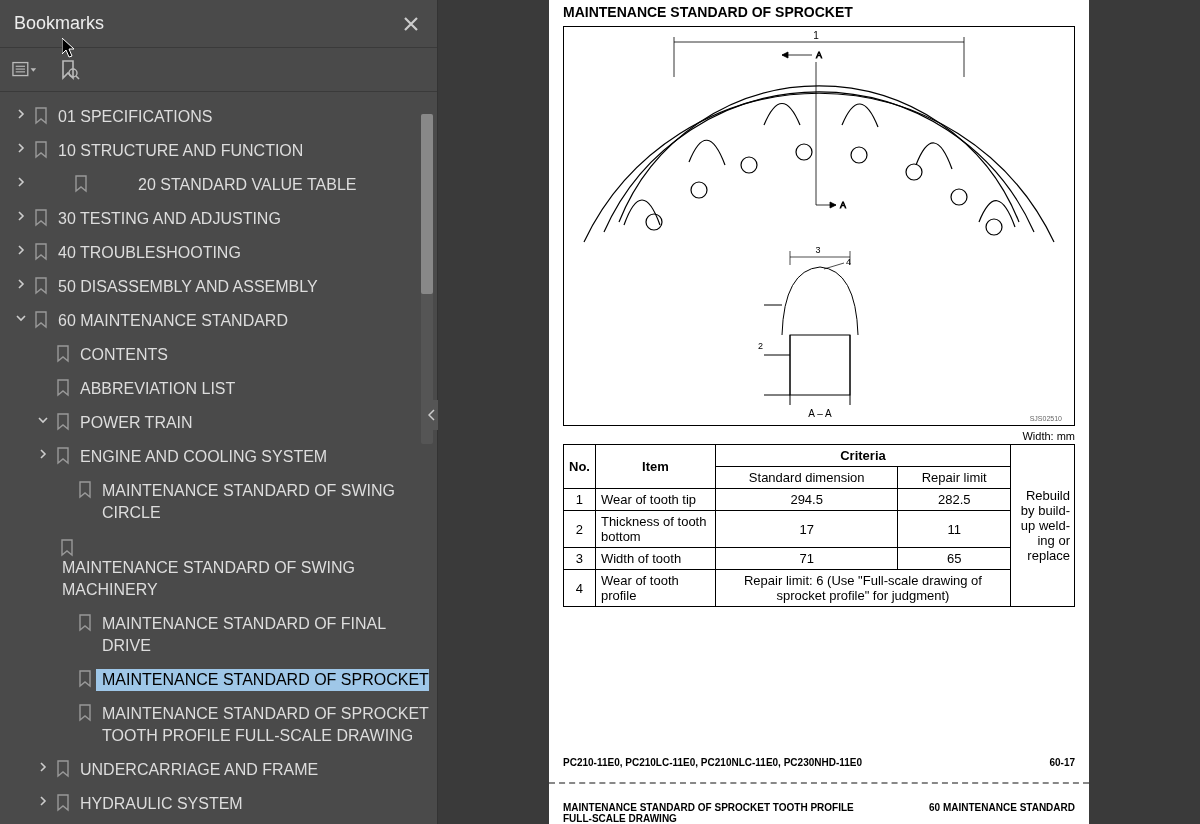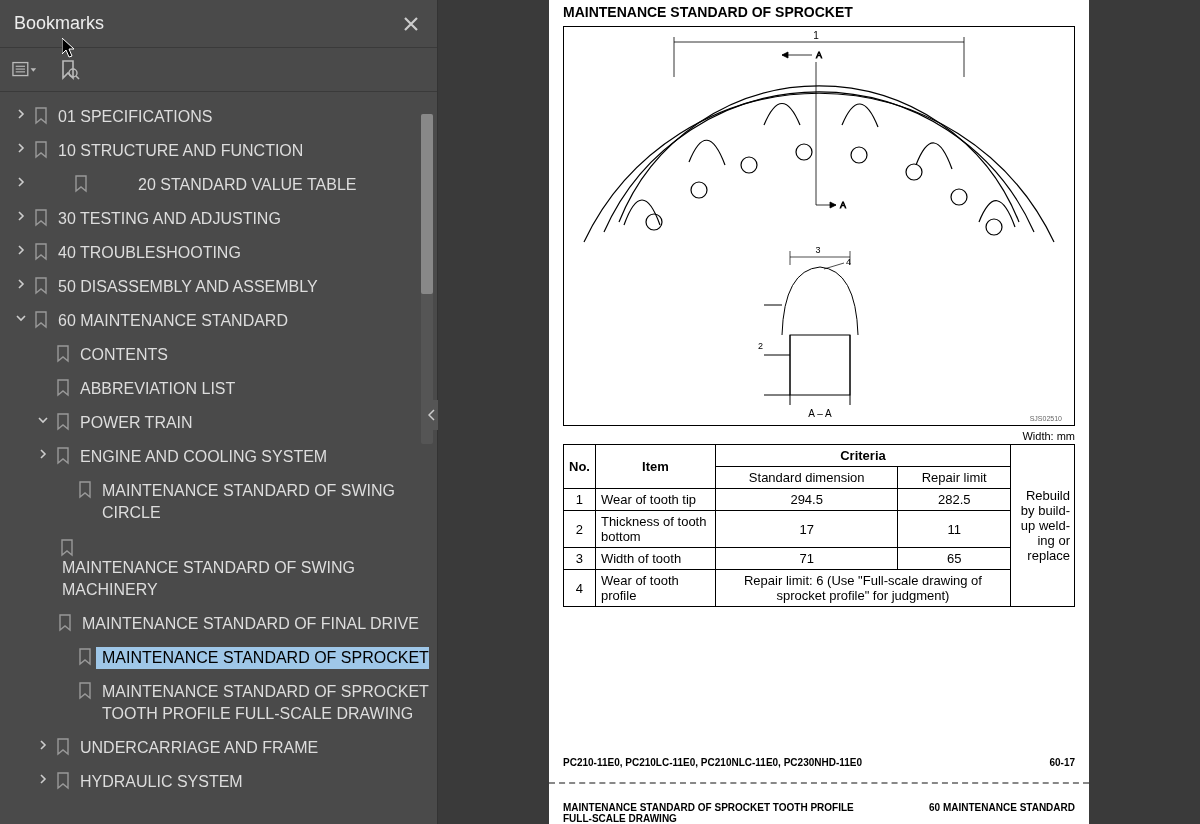--- a/index.html
+++ b/index.html
@@ -227,21 +227,21 @@
       </div>
       <div class="bk-row" style="padding-left: 56px; flex-direction: column;">
         <span class="bk-chev"></span>
         <span class="bk-ribbon">
           <svg width="14" height="18" viewBox="0 0 14 18">
             <path d="M2 1 H12 V16 L7 12 L2 16 Z" fill="none" stroke="#999" stroke-width="1.4"></path>
           </svg>
         </span>
         <span class="bk-label">MAINTENANCE STANDARD OF SWING MACHINERY</span>
       </div>
-      <div class="bk-row" style="padding-left: 36px;">
+      <div class="bk-row" style="padding-left: 56px;">
         <span class="bk-chev"></span>
         <span class="bk-ribbon">
           <svg width="14" height="18" viewBox="0 0 14 18">
             <path d="M2 1 H12 V16 L7 12 L2 16 Z" fill="none" stroke="#999" stroke-width="1.4"></path>
           </svg>
         </span>
         <span class="bk-label">MAINTENANCE STANDARD OF FINAL DRIVE</span>
       </div>
       <div class="bk-row bk-selected" style="padding-left: 56px;">
         <span class="bk-chev"></span>

